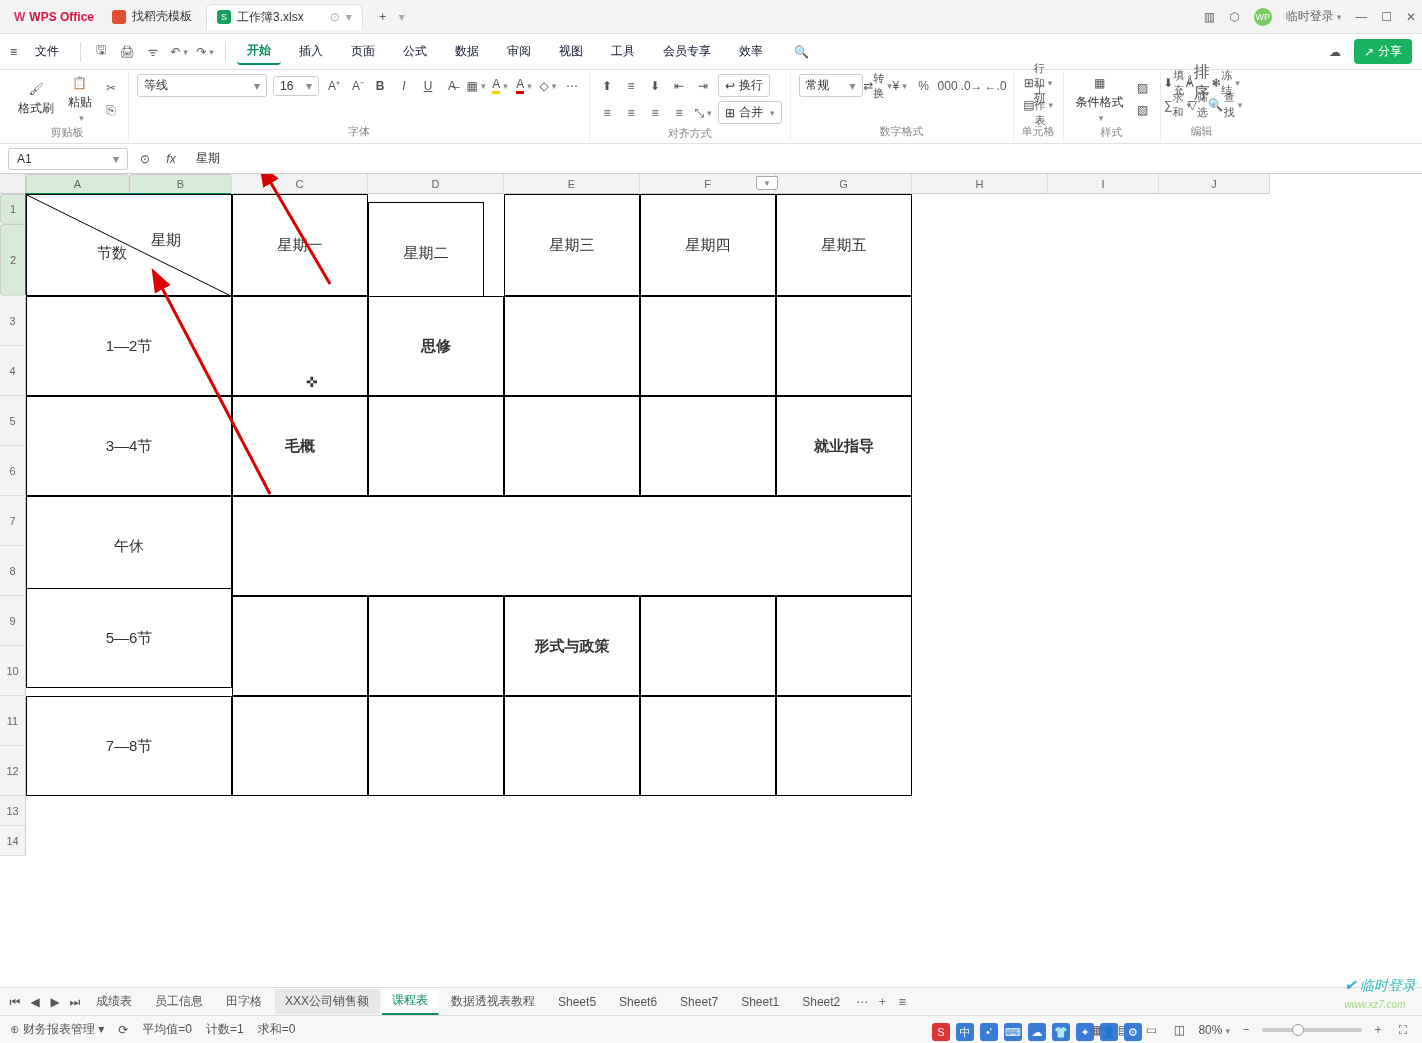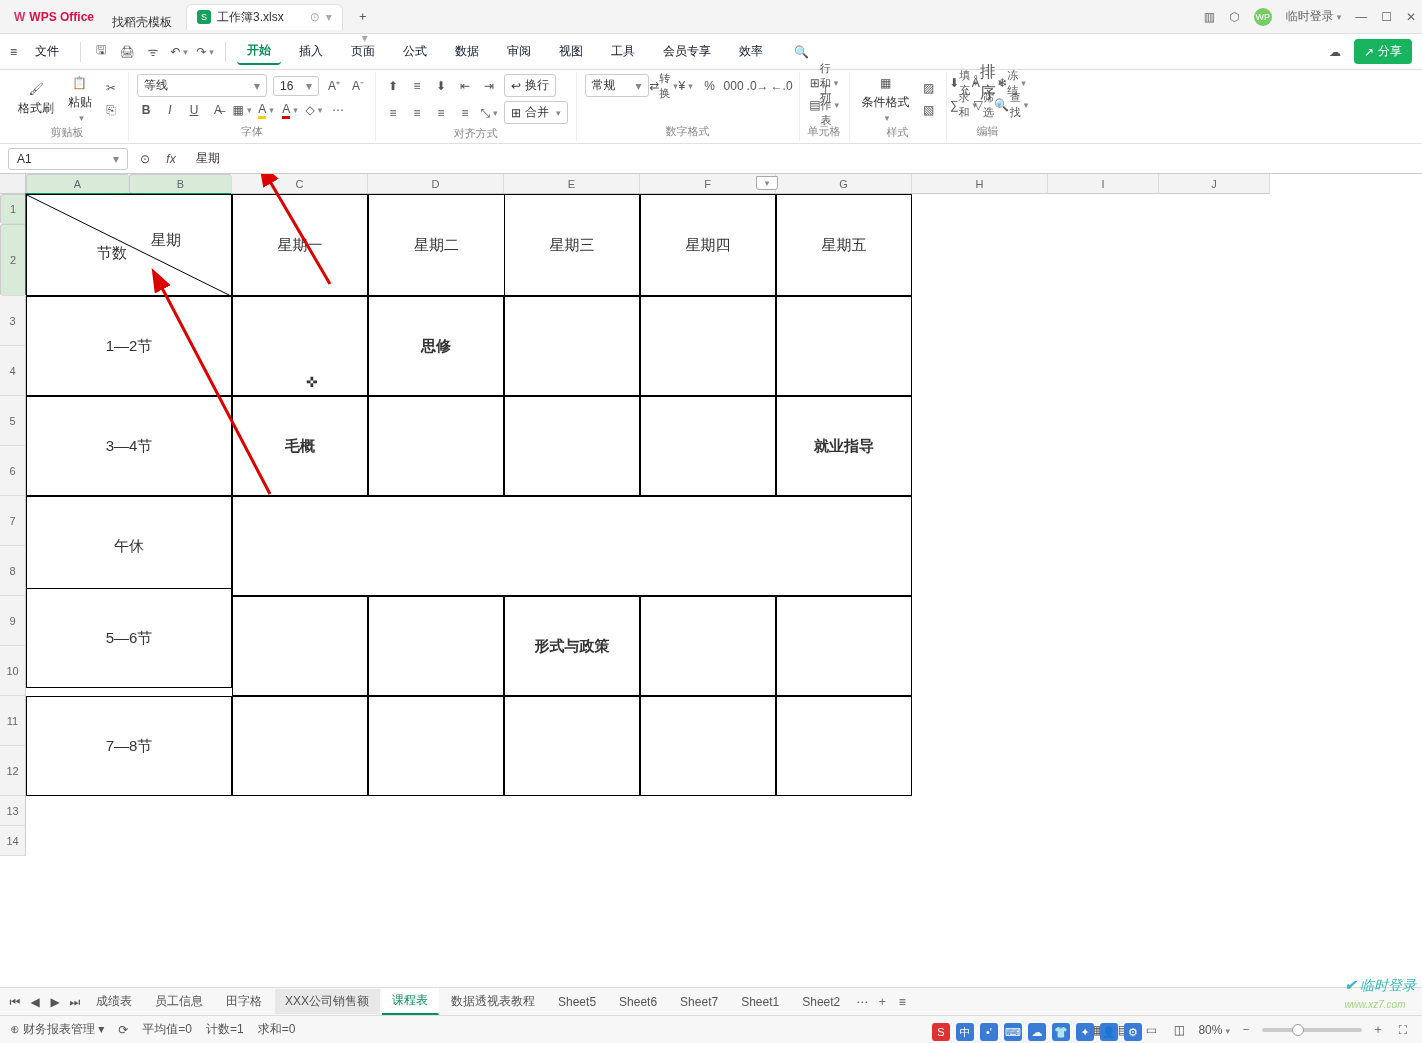--- a/index.html
+++ b/index.html
@@ -1,20 +1,20 @@
 <!DOCTYPE html>
 <html><head>
 <meta charset="utf-8">
 <style>
   * { box-sizing: border-box; margin: 0; padding: 0; font-family: "Microsoft YaHei", Arial, sans-serif; }
   body { width: 1422px; height: 1043px; background: #fff; overflow: hidden; font-size: 12px; color: #333; position: relative; }
   .titlebar { height: 34px; background: #f4f4f4; display: flex; align-items: center; padding: 0 6px; border-bottom: 1px solid #e0e0e0; }
   .app-badge { display:inline-flex; align-items:center; gap:4px; font-weight:bold; color:#d14; padding:0 8px;}
   .tab { display:inline-flex; align-items:center; gap:6px; padding:4px 10px; height:26px; background:#fff; border-radius:6px 6px 0 0; margin-right:4px; border:1px solid #e0e0e0; border-bottom:none;}
-  .tab.plain { background:transparent; border:none;flex-direction:column;}
+  .tab.plain { background:transparent; border:none;}
   .title-icons { margin-left:auto; display:flex; gap:14px; align-items:center; color:#666;}
   .title-icons span, .title-icons div { cursor:default;}
   .avatar { width:18px; height:18px; border-radius:50%; background:#7c6; display:inline-flex; align-items:center; justify-content:center; color:#fff; font-size:9px;}
   .menubar { height:36px; display:flex; align-items:center; padding:0 10px; gap:8px; border-bottom:1px solid #e0e0e0;}
   .menubar .mlabel { padding:4px 10px; border-radius:4px; color:#0f172a;}
   .menubar .mlabel.active { color:#0a8f5b; border-bottom:2px solid #0a8f5b; font-weight:bold;}
   .menubar .right { margin-left:auto; display:flex; gap:10px; align-items:center;}
   .share-btn { background:#17b35f; color:#fff; padding:4px 10px; border-radius:4px; display:inline-flex; gap:4px; align-items:center;}
   .ribbon { height:74px; display:flex; align-items:stretch; border-bottom:1px solid #e0e0e0; padding:2px 6px;}
   .rgroup { display:flex; flex-direction:column; align-items:center; justify-content:space-between; padding:2px 8px; border-right:1px solid #eee;}
@@ -129,21 +129,21 @@
           <span>粘贴</span>
         </div>
       <div style="display:flex;flex-direction:column;gap:4px">
         <span class="ico">✂</span>
         <span class="ico">⎘</span>
       </div>
     </div>
     <div class="rlabel">剪贴板</div>
   </div>
   <div class="rgroup">
-    <div style="display:flex;flex-direction:column;gap:4px">
+    <div style="display:flex;flex-direction:row;gap:4px">
       <div class="rrow">
         <div class="sel" style="width:130px">
             <span>等线</span>
             <span style="margin-left:auto;color:#888">▾</span>
           </div>
         <div class="sel" style="width:46px">
             <span>16</span>
             <span style="margin-left:auto;color:#888">▾</span>
           </div>
         <span class="ico">A⁺</span>
@@ -308,21 +308,21 @@
 
     <div class="tcell" style="left:0;top:0;width:206px;height:102px;flex-direction:column">
       <svg style="position:absolute;left:0;top:0" width="206" height="102">
           <line x1="0" y1="0" x2="206" y2="102" stroke="#000" stroke-width="1"></line>
         </svg>
       <span style="position:absolute;right:50px;top:36px">星期</span>
       <span style="position:absolute;left:70px;bottom:32px">节数</span>
     </div>
 
     <div class="tcell" style="left:206px;top:0;width:136px;height:102px">星期一</div>
-    <div class="tcell" style="left:342px;top:0;width:137px;height:102px">星期二</div>
+    <div class="tcell" style="left:342px;top:8px;width:116px;height:102px">星期二</div>
     <div class="tcell" style="left:478px;top:0;width:136px;height:102px">星期三</div>
     <div class="tcell" style="left:614px;top:0;width:136px;height:102px">星期四</div>
     <div class="tcell" style="left:750px;top:0;width:136px;height:102px">星期五</div>
 
     <div class="tcell" style="left:0;top:102px;width:206px;height:100px">1—2节</div>
     <div class="tcell" style="left:206px;top:102px;width:136px;height:100px"></div>
     <div class="tcell bold" style="left:342px;top:102px;width:136px;height:100px">思修</div>
     <div class="tcell" style="left:478px;top:102px;width:136px;height:100px"></div>
     <div class="tcell" style="left:614px;top:102px;width:136px;height:100px"></div>
     <div class="tcell" style="left:750px;top:102px;width:136px;height:100px"></div>

